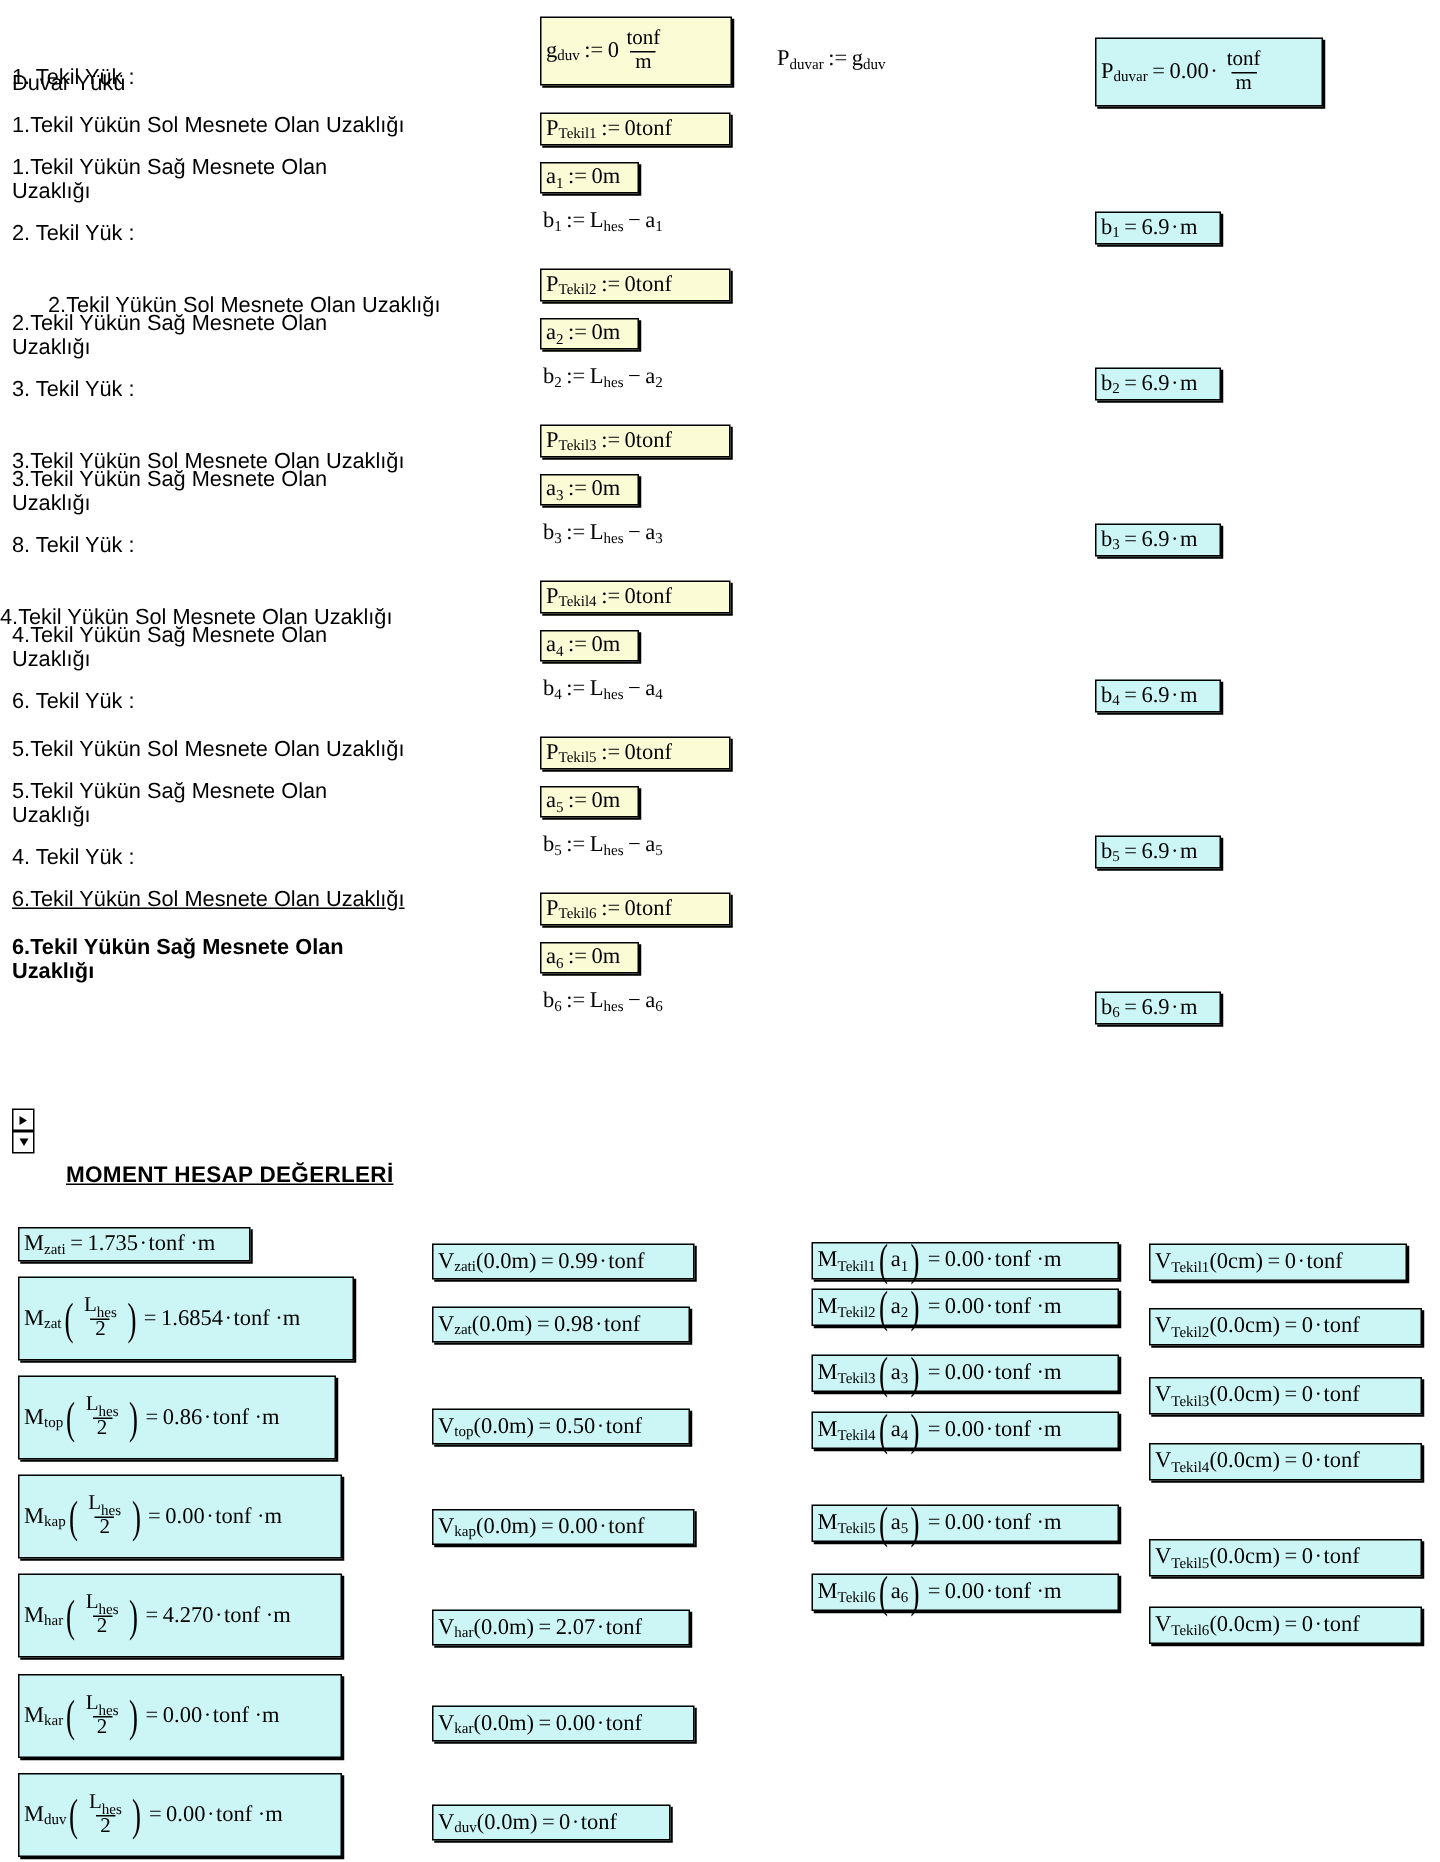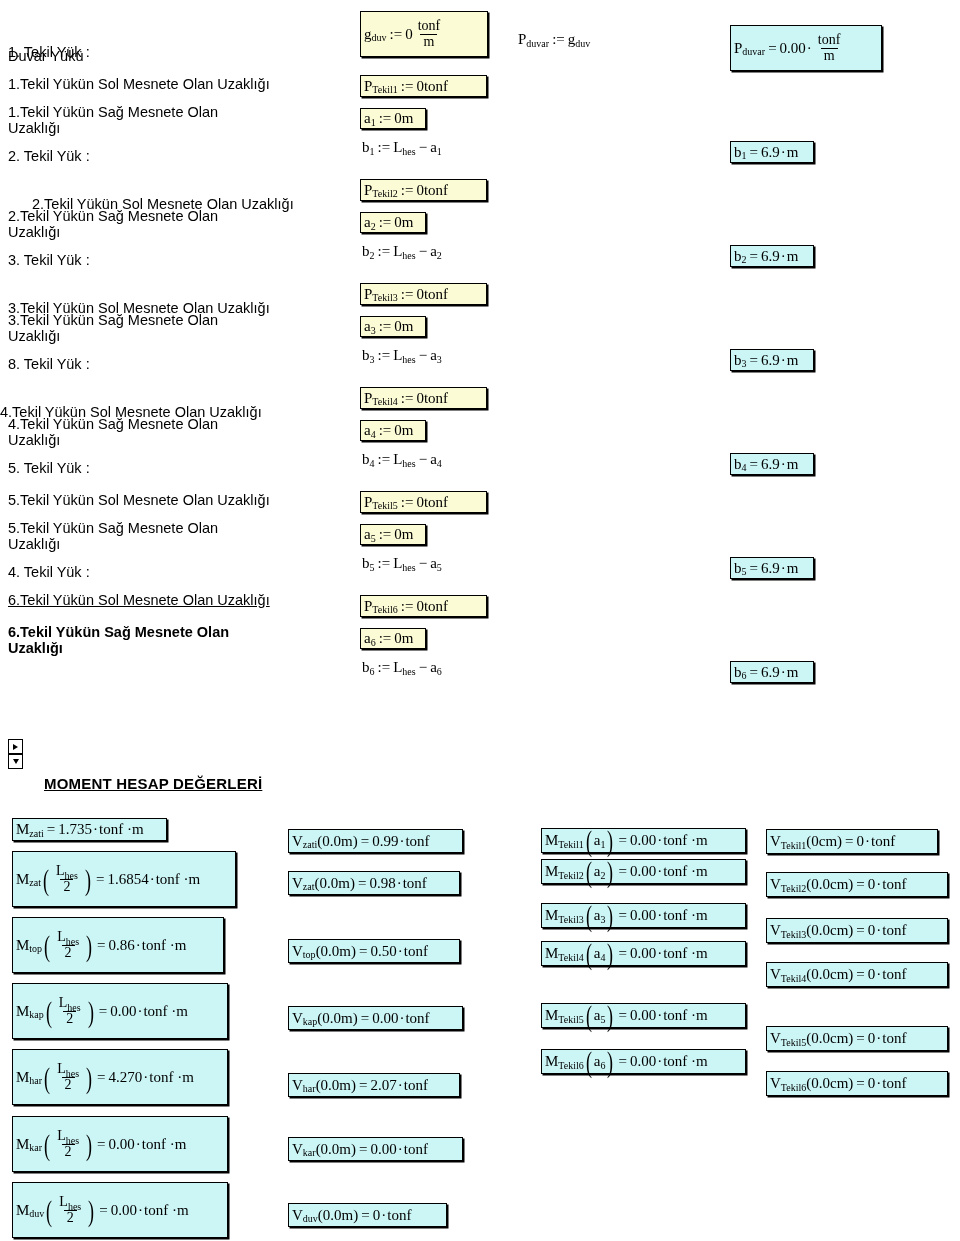--- a/index.html
+++ b/index.html
@@ -92,21 +92,21 @@
 <div class="lbl" style="left:8px;top:208px;">2.Tekil Yükün Sağ Mesnete Olan
 Uzaklığı</div>
 <div class="lbl" style="left:8px;top:252px;">3. Tekil Yük :</div>
 <div class="lbl" style="left:8px;top:300px;">3.Tekil Yükün Sol Mesnete Olan Uzaklığı</div>
 <div class="lbl" style="left:8px;top:312px;">3.Tekil Yükün Sağ Mesnete Olan
 Uzaklığı</div>
 <div class="lbl" style="left:8px;top:356px;">8. Tekil Yük :</div>
 <div class="lbl" style="left:0;top:388px;margin-top:16px;">4.Tekil Yükün Sol Mesnete Olan Uzaklığı</div>
 <div class="lbl" style="left:8px;top:416px;">4.Tekil Yükün Sağ Mesnete Olan
 Uzaklığı</div>
-<div class="lbl" style="left:8px;top:460px;">5. Tekil Yük :</div>
+<div class="lbl" style="left:8px;top:460px;">6. Tekil Yük :</div>
 <div class="lbl" style="left:8px;top:492px;">5.Tekil Yükün Sol Mesnete Olan Uzaklığı</div>
 <div class="lbl" style="left:8px;top:520px;">5.Tekil Yükün Sağ Mesnete Olan
 Uzaklığı</div>
 <div class="lbl" style="left:8px;top:564px;">4. Tekil Yük :</div>
 <div class="lbl" style="left:8px;top:592px;text-decoration:underline;">6.Tekil Yükün Sol Mesnete Olan Uzaklığı</div>
 <div class="lbl" style="left:8px;top:624px;font-weight:bold;">6.Tekil Yükün Sağ Mesnete Olan
 Uzaklığı</div>
 
 <div class="box yellow" style="left:360px;top:11px;width:128px;height:46px;">
   <span class="math">

